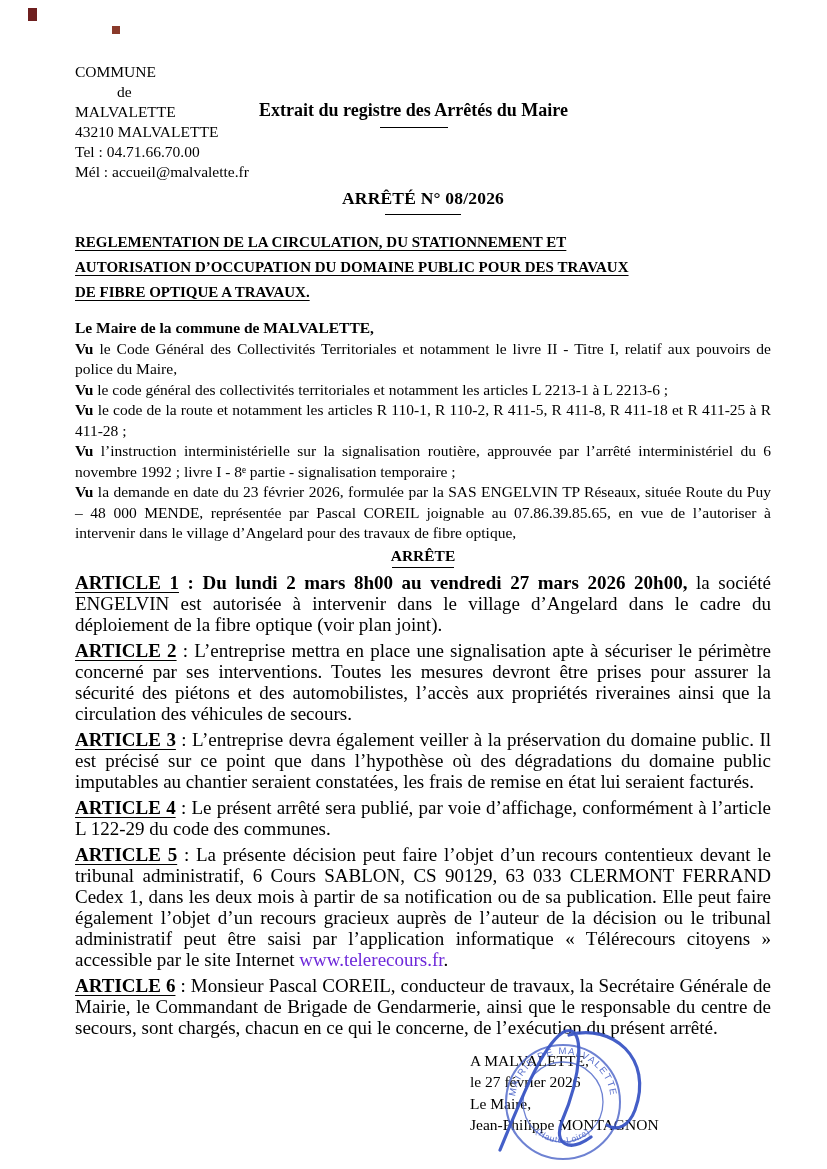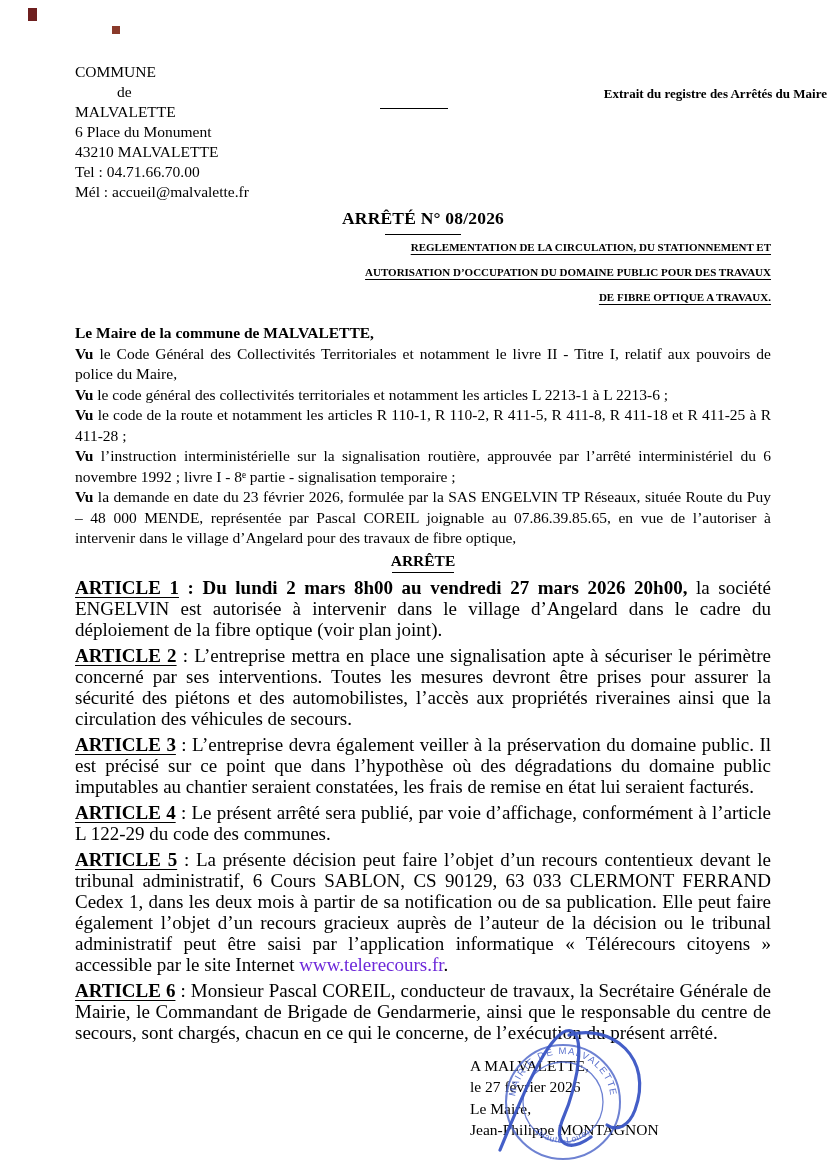--- a/index.html
+++ b/index.html
@@ -15,29 +15,29 @@
   .content { padding: 62px 56px 0 75px; }
 
   .scan-mark { position: absolute; background: #6e1f1f; }
   .scan-mark-1 { left: 28px; top: 8px;  width: 9px;  height: 13px; }
   .scan-mark-2 { left: 112px; top: 26px; width: 8px; height: 8px; background: #8a3a2a; }
 
   .commune-block { font-size: 15.5px; line-height: 20px; }
   .commune-indent { padding-left: 42px; }
 
   .registre {
-    position: absolute; top: 86px; left: 0; right: 0;
-    text-align: right; font-weight: bold; font-size: 13px;
+    position: absolute; top: 100px; left: 0; right: 0;
+    text-align: center; font-weight: bold; font-size: 18px;
   }
   .registre-rule { width: 68px; border-top: 1.5px solid #000; margin: 6px auto 0; }
 
   .title { text-align: center; font-size: 17.5px; font-weight: bold; margin-top: 6px; letter-spacing: 0.2px; }
   .title-rule { width: 76px; border-top: 1.5px solid #000; margin: 5px auto 0; }
 
-  .subject { text-align: right; font-weight: bold; font-size: 11px; line-height: 25px; }
+  .subject { margin-top: 15px; text-align: left; font-weight: bold; font-size: 15px; line-height: 25px; }
   .subject-line { display: block; text-decoration: underline; text-underline-offset: 3px; }
 
   .intro { font-weight: bold; margin: 13px 0 0; font-size: 15.5px; line-height: 20.5px; }
 
   .body-p { margin: 0; text-align: justify; font-size: 15.5px; line-height: 20.5px; }
   .vu-label { font-weight: bold; }
 
   .arrete-heading { text-align: center; font-weight: bold; font-size: 15.5px; margin: 2px 0 0; line-height: 19px; }
   .arrete-rule { width: 62px; border-top: 1.5px solid #000; margin: 2px auto 4px; }
 
@@ -63,21 +63,20 @@
     <span>Extrait du registre des Arrêtés du Maire</span>
     <div class="registre-rule"></div>
   </div>
 
   <div class="content">
 
     <div class="commune-block">
       <div>COMMUNE</div>
       <div class="commune-indent">de</div>
       <div>MALVALETTE</div>
-      <div>6 Place du Monument</div>
       <div>43210 MALVALETTE</div>
       <div>Tel : 04.71.66.70.00</div>
       <div>Mél : accueil@malvalette.fr</div>
     </div>
 
     <div class="title">ARRÊTÉ N° 08/2026</div>
     <div class="title-rule"></div>
 
     <div class="subject">
       <span class="subject-line">REGLEMENTATION DE LA CIRCULATION, DU STATIONNEMENT ET</span>

